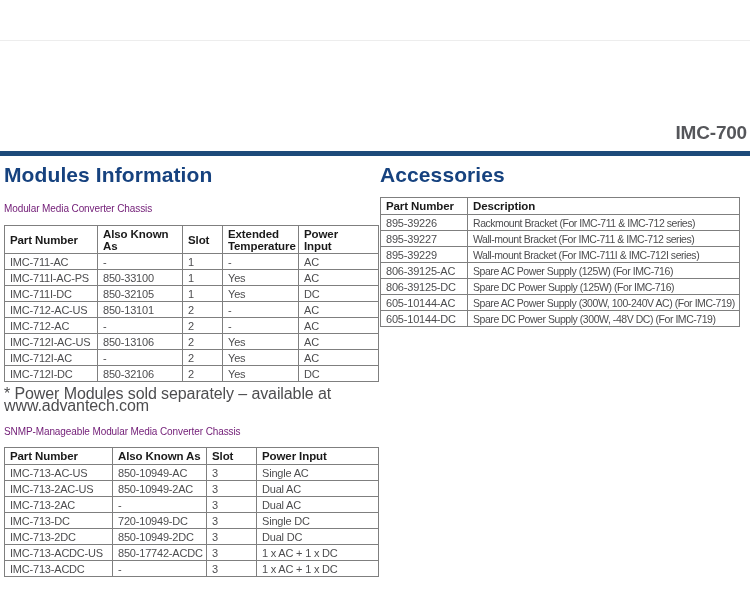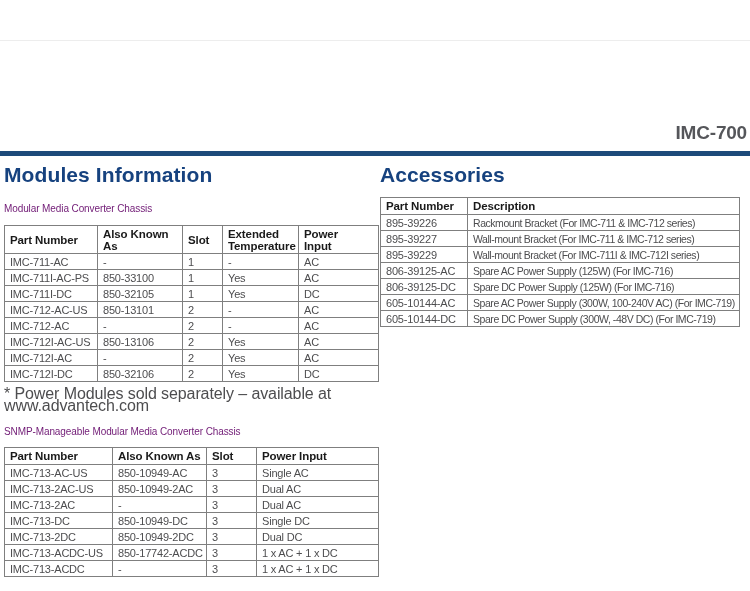--- a/index.html
+++ b/index.html
@@ -210,21 +210,21 @@
             <td>Dual AC</td>
           </tr>
           <tr>
             <td>IMC-713-2AC</td>
             <td>-</td>
             <td>3</td>
             <td>Dual AC</td>
           </tr>
           <tr>
             <td>IMC-713-DC</td>
-            <td>850-10949-DC</td>
+            <td>720-10949-DC</td>
             <td>3</td>
             <td>Single DC</td>
           </tr>
           <tr>
             <td>IMC-713-2DC</td>
             <td>850-10949-2DC</td>
             <td>3</td>
             <td>Dual DC</td>
           </tr>
           <tr>

